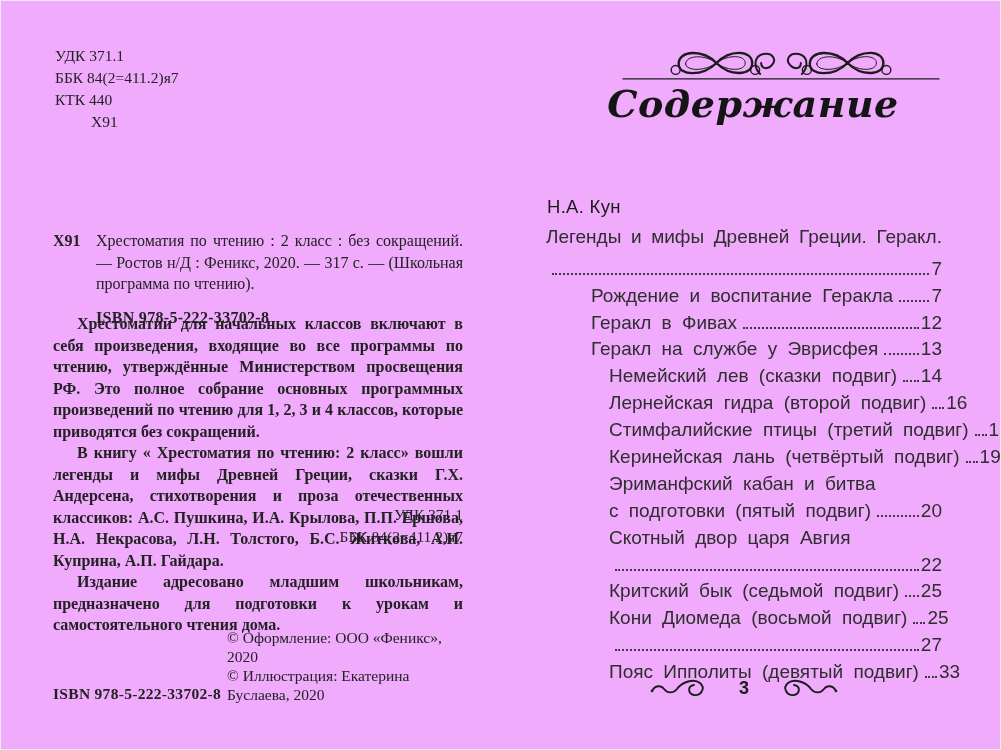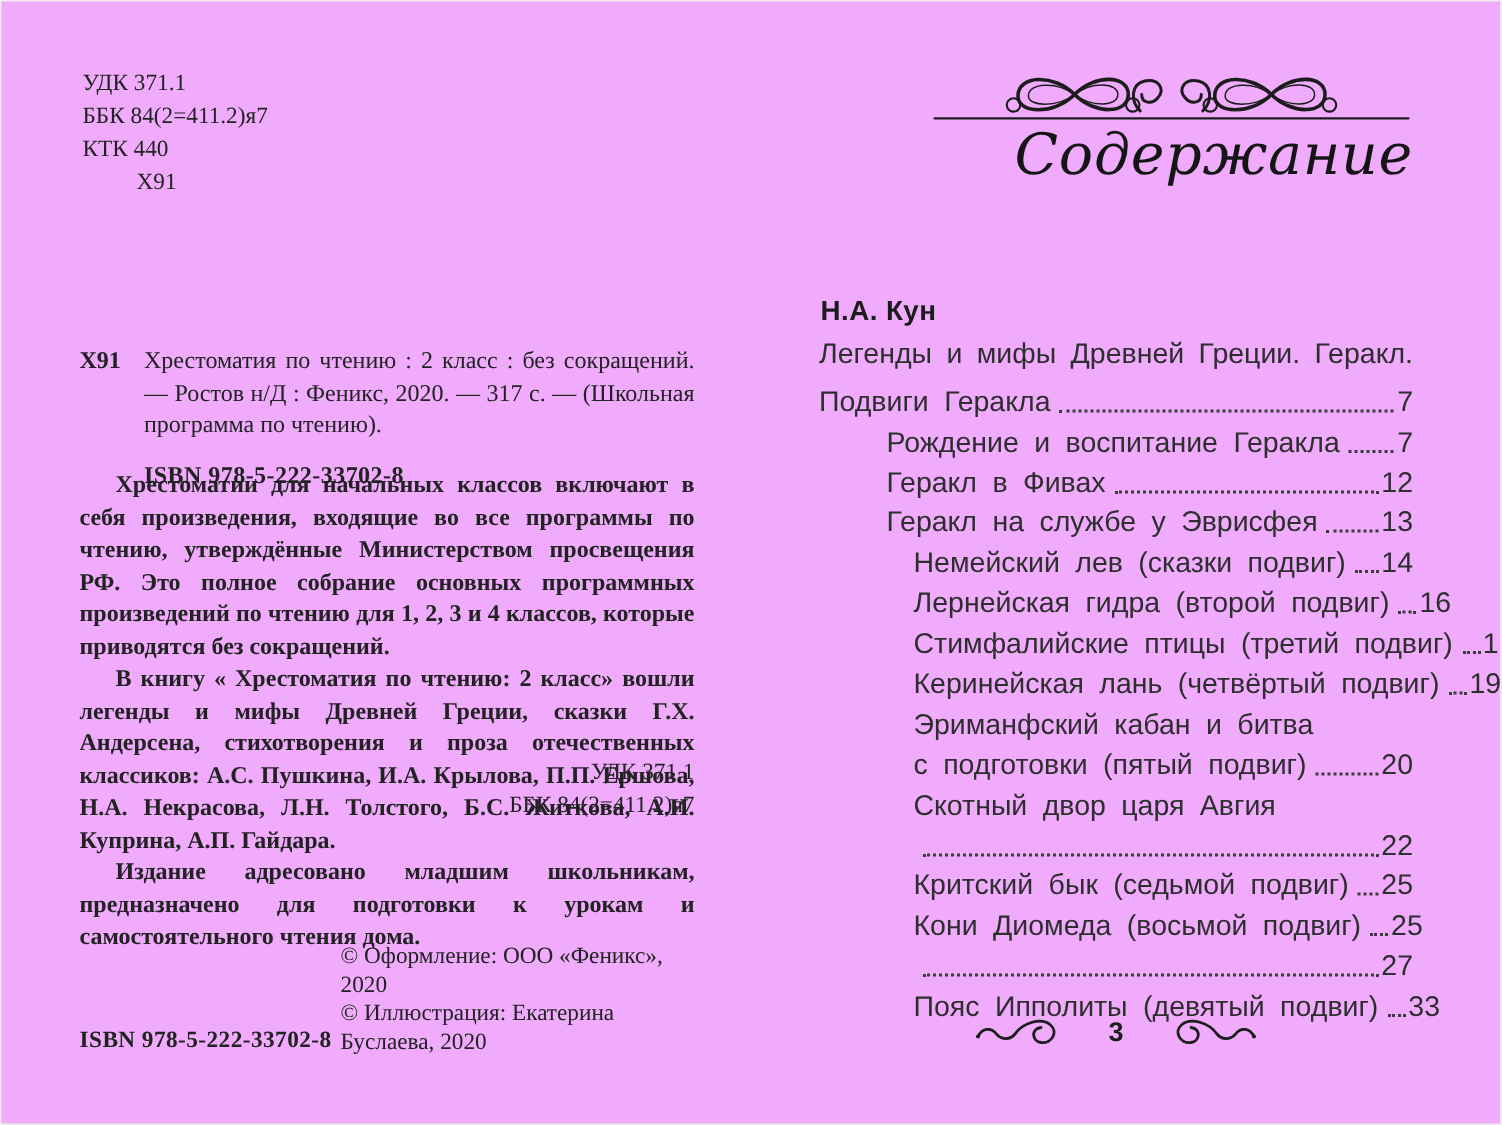--- a/index.html
+++ b/index.html
@@ -28,25 +28,25 @@
   .copyright { margin-left:6px; line-height:19px; }
   
   .page-right {
     position:absolute; left:545px; top:0; width:396px; height:100%;
     font-family:"Liberation Sans","DejaVu Sans",sans-serif; color:#2e2e2e;
   }
   .flourish { position:absolute; top:38px; left:76px; width:318px; height:46px; }
   .flourish svg { display:block; width:100%; height:100%; }
   .toc-title {
     position:absolute; top:80px; left:0; right:0; margin:0;
-    text-align:right; padding-left:18px;
-    font-family:"DejaVu Serif", serif; font-style:italic; font-weight:400;
+    text-align:center; padding-left:18px;
+    font-family:"DejaVu Serif", serif; font-style:italic; font-weight:700;
     font-size:38px; color:#151515; letter-spacing:0.5px;
   }
-  .toc-author { position:absolute; top:195px; left:1px; font-weight:bold; font-size:18.5px; color:#1c1c1c; letter-spacing:0.3px; }
+  .toc-author { position:absolute; top:195px; left:1px; font-weight:normal; font-size:18.5px; color:#1c1c1c; letter-spacing:0.3px; }
   .toc { position:absolute; top:225px; left:0; right:0; font-size:19px; }
   .toc-row { display:flex; align-items:flex-end; height:26.9px; }
   .toc-row .txt { white-space:nowrap; word-spacing:5px; }
   .toc-row.just { display:block; text-align:justify; text-align-last:justify; }
   .ind1 { padding-left:45px; }
   .ind2 { padding-left:63px; }
   .lead { flex:1 1 auto; border-bottom:2px dotted #3c3c3c; margin:0 2px 5px 6px; min-width:12px; }
   .pg { white-space:nowrap; }
   .page-footer {
     position:absolute; top:674px; left:0; right:0;
@@ -116,21 +116,20 @@
       </svg>
     </div>
 
     <h1 class="toc-title">Содержание</h1>
 
     <div class="toc-author">Н.А.  Кун</div>
 
     <div class="toc">
       <div class="toc-row just"><span>Легенды и мифы Древней Греции. Геракл.</span></div>
       <div class="toc-row">
-          <span class="txt">Подвиги Геракла</span>
           <span class="lead"></span>
           <span class="pg">7</span>
         </div>
       <div class="toc-row ind1">
           <span class="txt">Рождение и воспитание Геракла</span>
           <span class="lead"></span>
           <span class="pg">7</span>
         </div>
       <div class="toc-row ind1">
           <span class="txt">Геракл в Фивах</span>

